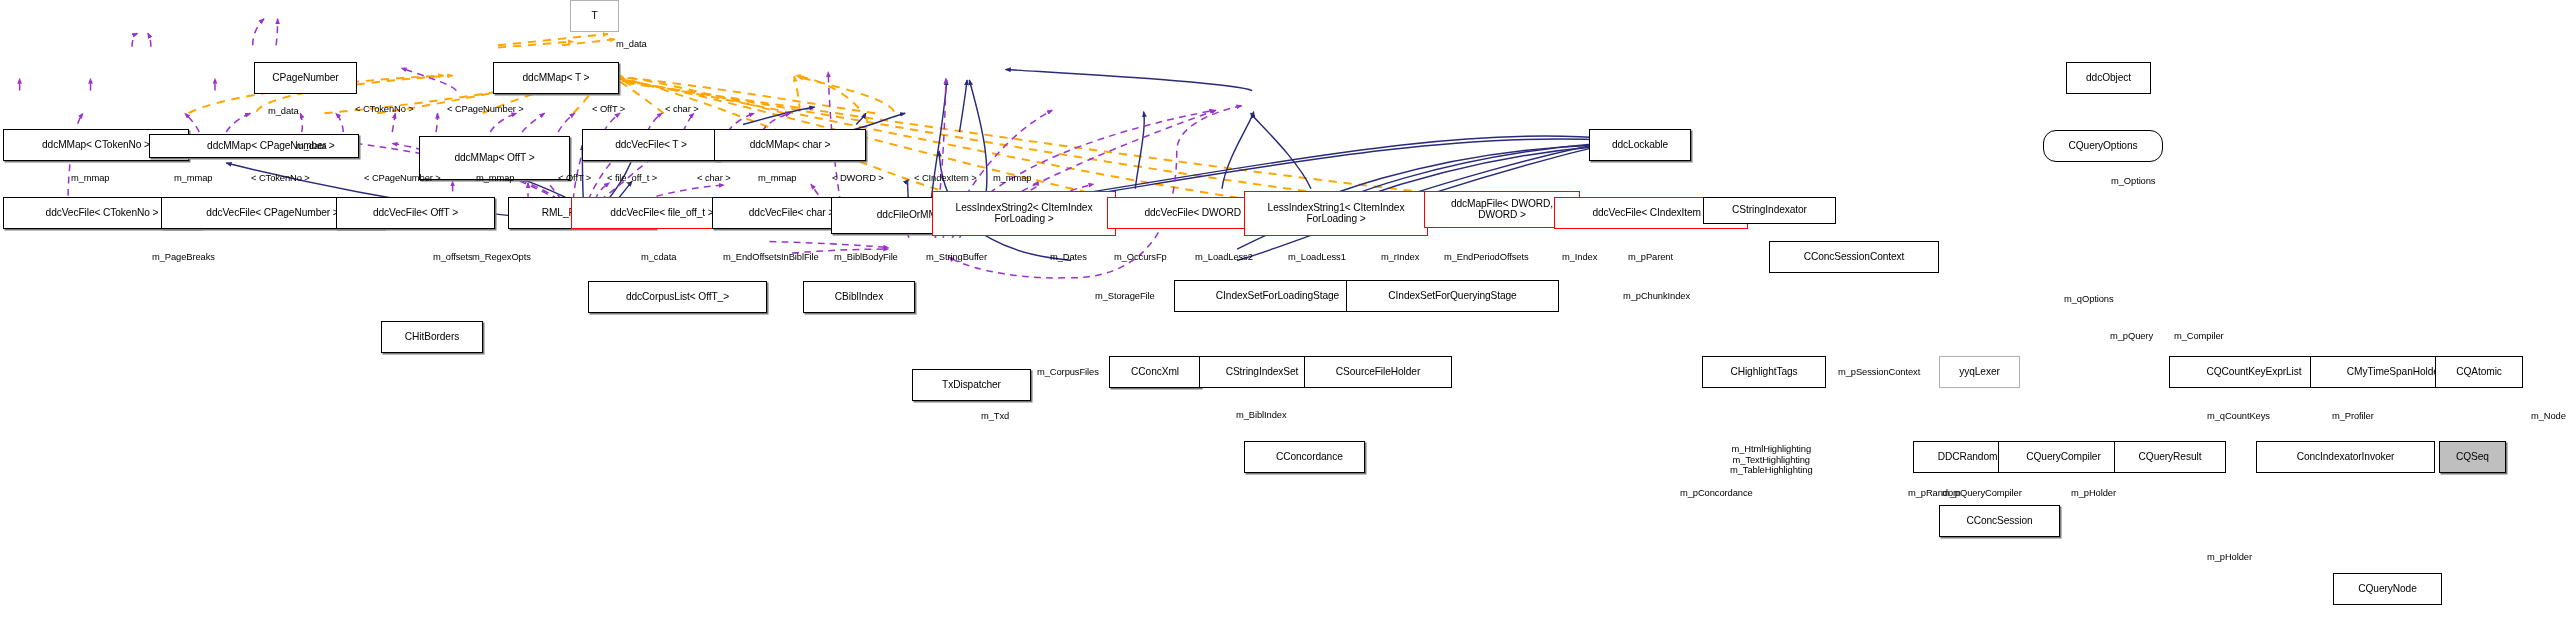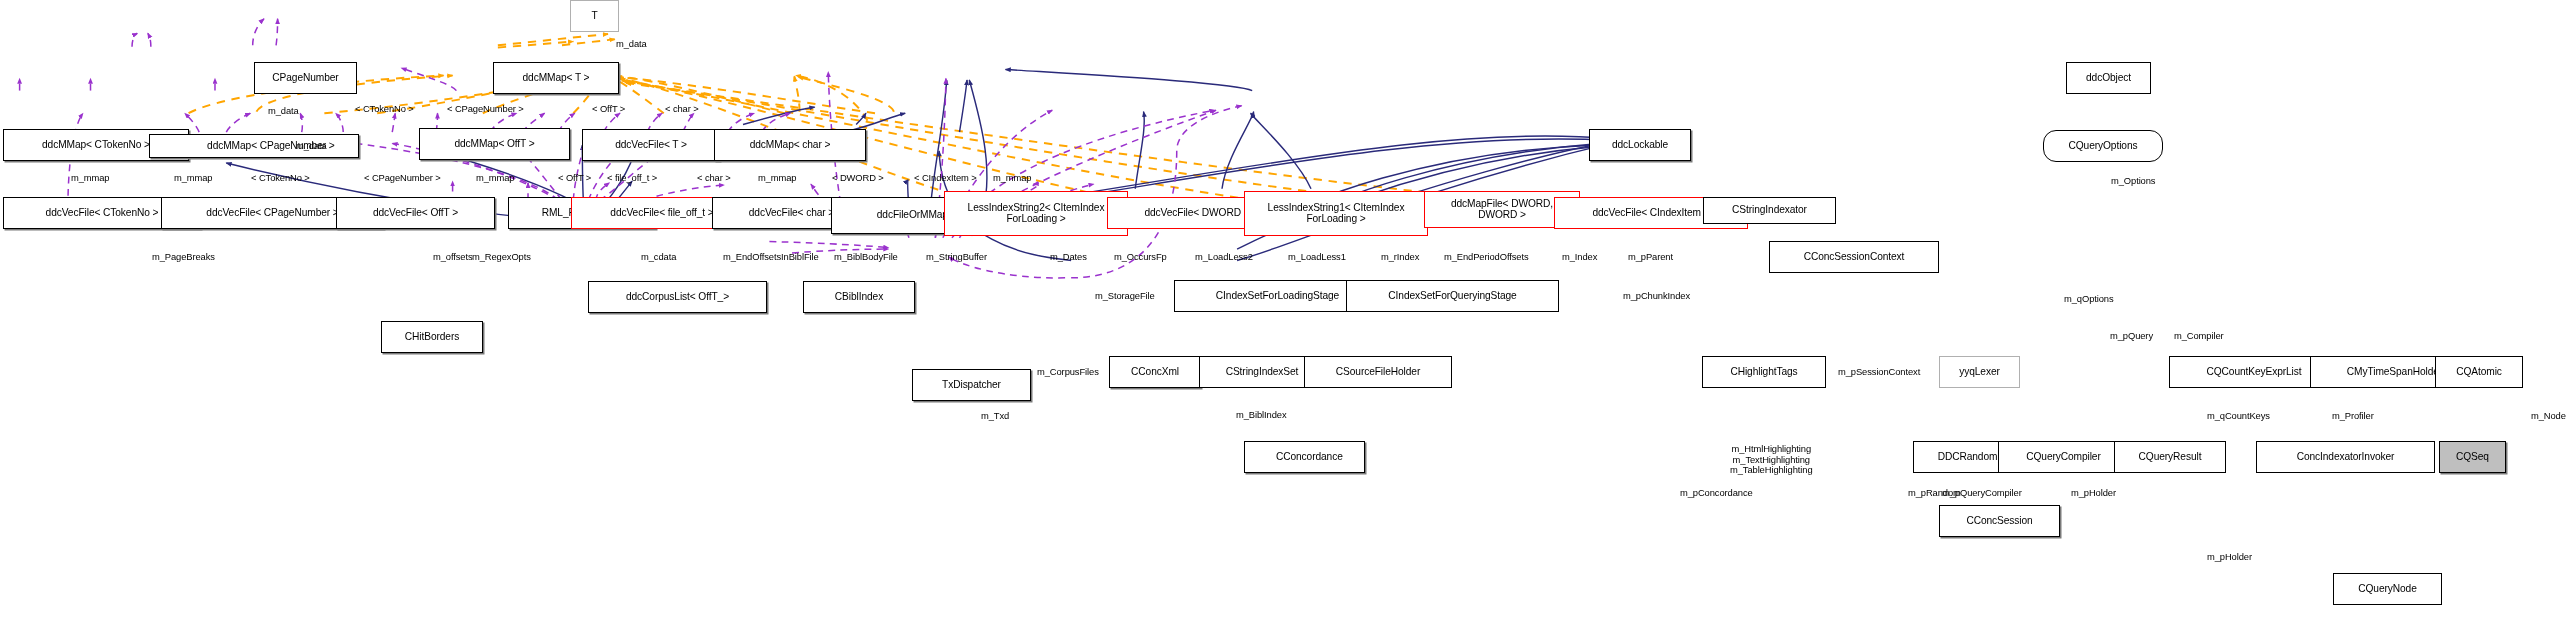--- a/index.html
+++ b/index.html
@@ -139,33 +139,33 @@
     </g>
   </svg>
 
   <div id="nodes">
       <div class="node grey-border" style="left: 570px; top: 0px; width: 49px; height: 32px;"><span>T</span></div>
       <div class="node" style="left: 254px; top: 62px; width: 103px; height: 32px;"><span>CPageNumber</span></div>
       <div class="node sh" style="left: 493px; top: 62px; width: 126px; height: 32px;"><span>ddcMMap&lt; T &gt;</span></div>
       <div class="node" style="left: 2066px; top: 62px; width: 85px; height: 32px;"><span>ddcObject</span></div>
       <div class="node sh" style="left: 3px; top: 129px; width: 186px; height: 32px;"><span>ddcMMap&lt; CTokenNo &gt;</span></div>
       <div class="node sh" style="left: 149px; top: 134px; width: 210px; height: 24px; padding-left: 36px;"><span>ddcMMap&lt; CPageNumber &gt;</span></div>
-      <div class="node sh" style="left: 419px; top: 128px; width: 151px; height: 32px;"><span>ddcMMap&lt; OffT &gt;</span></div>
+      <div class="node sh" style="left: 419px; top: 136px; width: 151px; height: 44px;"><span>ddcMMap&lt; OffT &gt;</span></div>
       <div class="node sh" style="left: 582px; top: 129px; width: 138px; height: 32px;"><span>ddcVecFile&lt; T &gt;</span></div>
       <div class="node sh" style="left: 714px; top: 129px; width: 152px; height: 32px;"><span>ddcMMap&lt; char &gt;</span></div>
       <div class="node sh" style="left: 1589px; top: 129px; width: 102px; height: 32px;"><span>ddcLockable</span></div>
       <div class="node" style="left: 2043px; top: 130px; width: 120px; height: 32px; border-radius: 13px;"><span>CQueryOptions</span></div>
       <div class="node sh" style="left: 3px; top: 197px; width: 198px; height: 32px;"><span>ddcVecFile&lt; CTokenNo &gt;</span></div>
       <div class="node sh" style="left: 161px; top: 197px; width: 223px; height: 32px;"><span>ddcVecFile&lt; CPageNumber &gt;</span></div>
       <div class="node sh" style="left: 336px; top: 197px; width: 159px; height: 32px;"><span>ddcVecFile&lt; OffT &gt;</span></div>
       <div class="node sh" style="left: 508px; top: 197px; width: 148px; height: 32px;"><span>RML_RE::Options</span></div>
       <div class="node red" style="left: 571px; top: 197px; width: 182px; height: 32px;"><span>ddcVecFile&lt; file_off_t &gt;</span></div>
       <div class="node sh" style="left: 712px; top: 197px; width: 159px; height: 32px;"><span>ddcVecFile&lt; char &gt;</span></div>
       <div class="node sh" style="left: 831px; top: 197px; width: 130px; height: 37px; padding-left: 35px;"><span>ddcFileOrMMap</span></div>
-      <div class="node red" style="left: 932px; top: 191px; width: 184px; height: 45px; margin-left: 12px;"><span>LessIndexString2&lt; CItemIndex
+      <div class="node red" style="left: 932px; top: 191px; width: 184px; height: 45px;"><span>LessIndexString2&lt; CItemIndex
 ForLoading &gt;</span></div>
       <div class="node red" style="left: 1107px; top: 197px; width: 180px; height: 32px;"><span>ddcVecFile&lt; DWORD &gt;</span></div>
       <div class="node red" style="left: 1244px; top: 191px; width: 184px; height: 45px;"><span>LessIndexString1&lt; CItemIndex
 ForLoading &gt;</span></div>
       <div class="node red" style="left: 1424px; top: 191px; width: 156px; height: 37px;"><span>ddcMapFile&lt; DWORD,
 DWORD &gt;</span></div>
       <div class="node red" style="left: 1554px; top: 197px; width: 194px; height: 32px;"><span>ddcVecFile&lt; CIndexItem &gt;</span></div>
       <div class="node" style="left: 1703px; top: 197px; width: 133px; height: 27px;"><span>CStringIndexator</span></div>
       <div class="node" style="left: 1769px; top: 241px; width: 170px; height: 32px;"><span>CConcSessionContext</span></div>
       <div class="node sh" style="left: 588px; top: 281px; width: 179px; height: 32px;"><span>ddcCorpusList&lt; OffT_&gt;</span></div>

